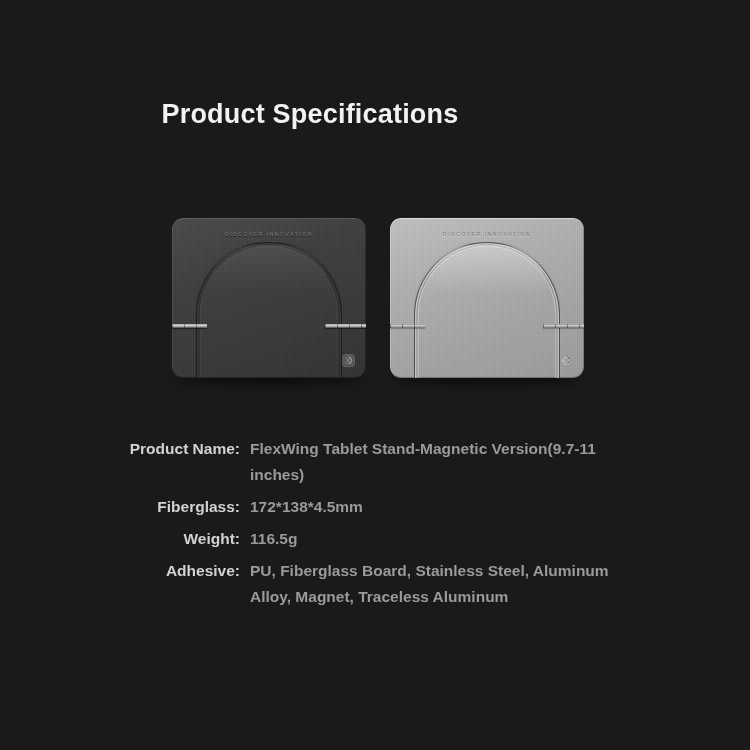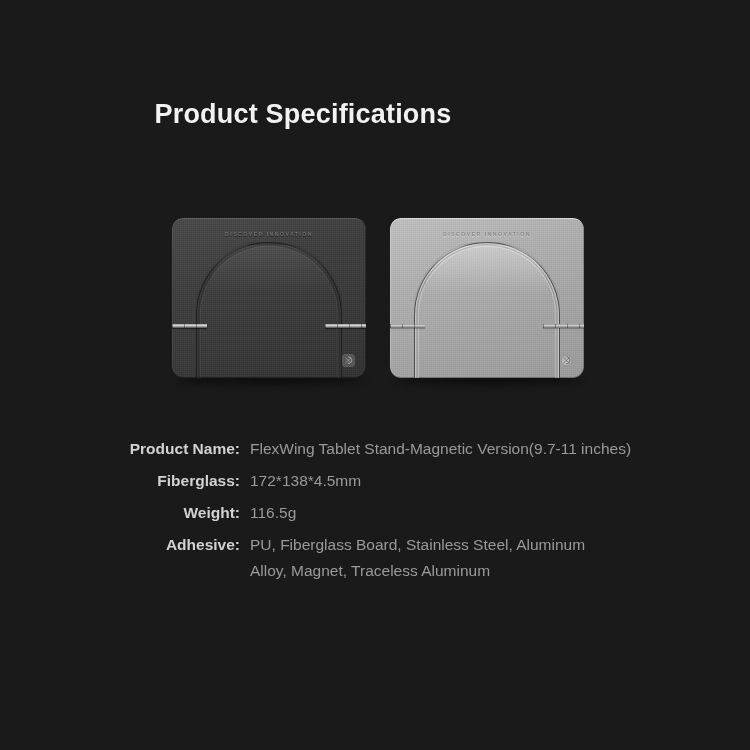--- a/index.html
+++ b/index.html
@@ -25,20 +25,21 @@
     position: absolute;
     top: 96px;
     left: 0;
     width: 606px;
     text-align: center;
     color: #f2f2f2;
     font-size: 27px;
     font-weight: bold;
     letter-spacing: 0.2px;
     line-height: 36px;
+    padding-left: 7px;
   }
 
   
   .gallery {
     position: absolute;
     top: 218px;
     left: 0;
     width: 750px;
     height: 162px;
   }
@@ -221,20 +222,21 @@
     font-weight: bold;
     line-height: 26px;
     white-space: nowrap;
   }
   .spec-value {
     margin-left: 10px;
     color: #9a9a9a;
     font-size: 15.5px;
     line-height: 26px;
     max-width: 400px;
+    font-weight: bold;
   }
   .spec-value .line { display: block; }
 </style>
 </head>
 <body>
 
 <div id="page-root">
 
   <div class="page-title">Product Specifications</div>
 

